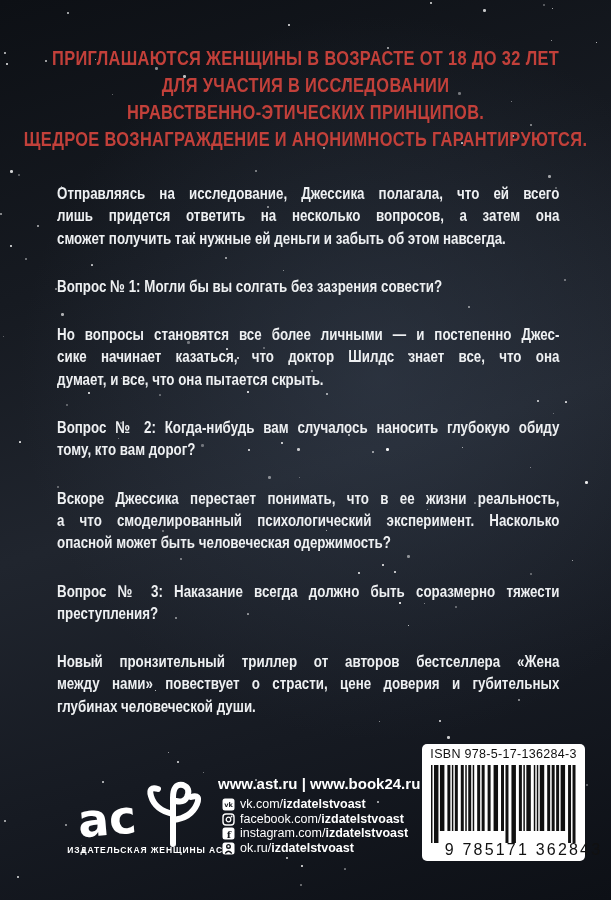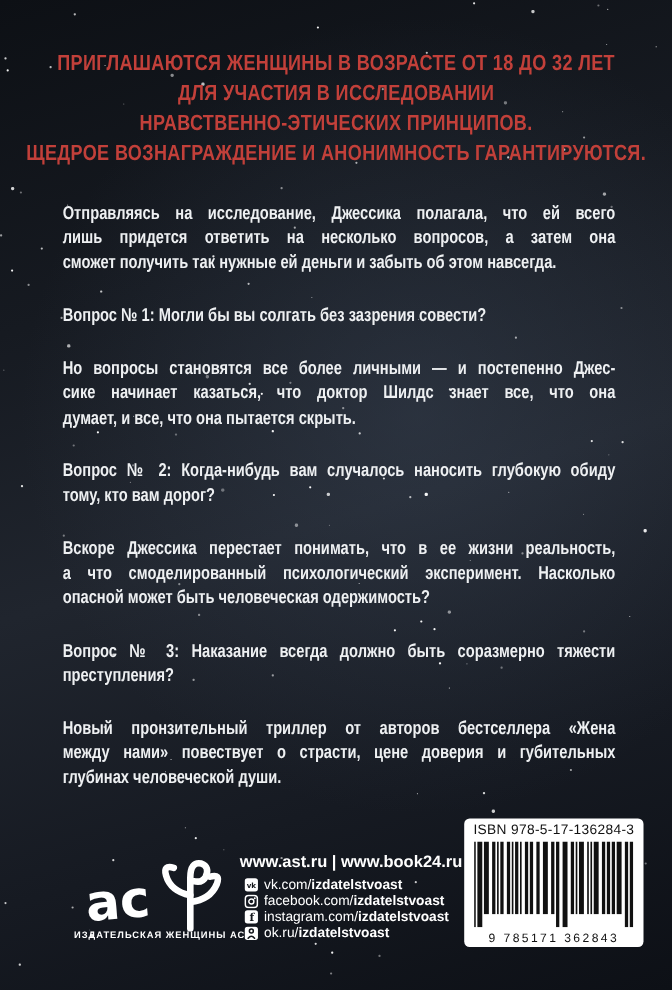--- a/index.html
+++ b/index.html
@@ -40,21 +40,21 @@
     letter-spacing:2.6px;word-spacing:1px;line-height:22px;text-align:center;white-space:nowrap;
   }
   .barcode-box{
     position:absolute;left:406px;top:744px;width:163px;height:117px;z-index:3;
     background:#ffffff;border-radius:5px;color:#111;margin-left:16px;
   }
   .isbn{position:absolute;left:0;top:3px;width:100%;text-align:center;font-size:12.5px;letter-spacing:.3px;}
   #bars{position:absolute;left:9px;top:21px;}
   .bc-digits{
     position:absolute;left:0;bottom:2px;width:100%;text-align:center;
-    font-size:11px;letter-spacing:2.2px;font-weight:400;white-space:nowrap;
+    font-size:16px;letter-spacing:2.2px;font-weight:400;white-space:nowrap;padding-left:20px;
   }
   .ast-logo{position:absolute;left:76px;top:772px;}
   .ast-caption{
     position:absolute;left:58px;top:845px;width:180px;text-align:center;
     color:#fff;font-size:8.5px;font-weight:700;letter-spacing:.9px;white-space:nowrap;
   }
   .websites{
     position:absolute;left:218px;top:775px;color:#fff;font-weight:700;font-size:15px;white-space:nowrap;
   }
   #social{position:absolute;left:222px;top:797px;color:#fff;}

